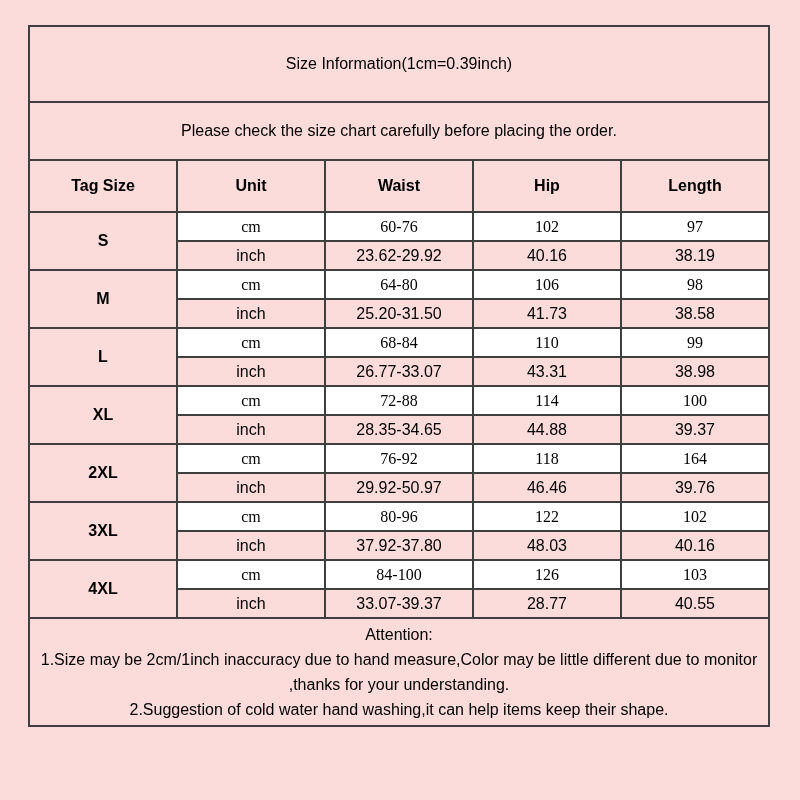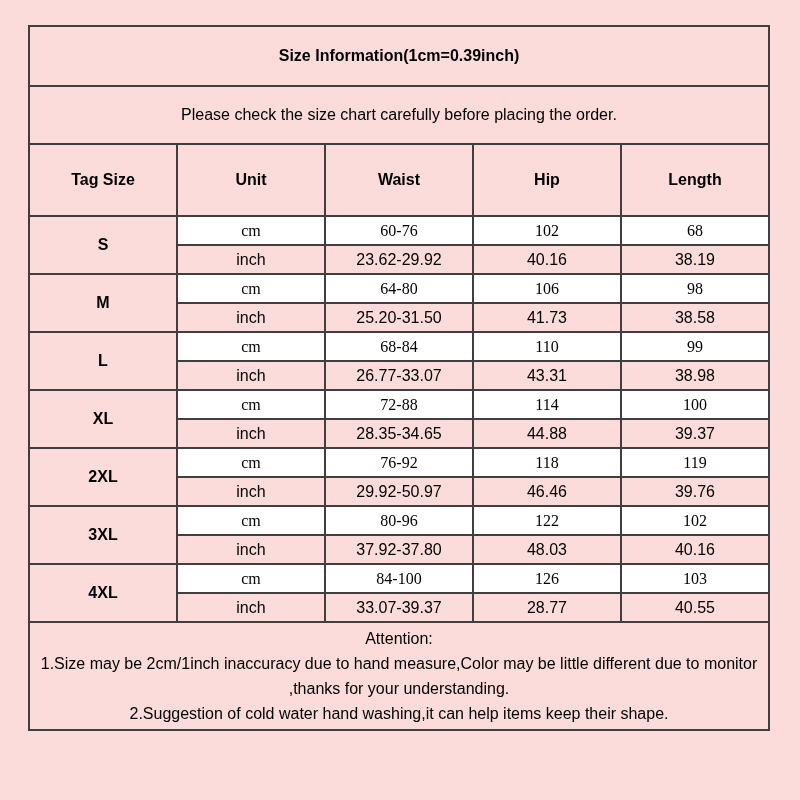--- a/index.html
+++ b/index.html
@@ -28,32 +28,32 @@
   }
   table.size-chart td{
     border:2px solid var(--border);
     text-align:center;
     vertical-align:middle;
     font-size:16px;
     padding:0;
     overflow:hidden;
   }
   .r-title td{
-    height:60px;
-    font-weight:700;
+    height:76px;
+    font-weight:400;
     vertical-align:bottom;
     padding-bottom:6px;
   }
   .r-subtitle td{
     height:58px;
     font-weight:400;
     margin-top:36px;
   }
   .r-header td{
-    height:72px;
+    height:52px;
     font-weight:700;
   }
   .r-data td{
     height:29px;
     font-weight:400;
   }
   td.size-cell{
     font-weight:700;
     background:var(--bg);
   }
@@ -100,21 +100,21 @@
     <td>Waist</td>
     <td>Hip</td>
     <td>Length</td>
   </tr>
 
   <tr class="r-data">
     <td rowspan="2" class="size-cell">S</td>
     <td class="white">cm</td>
     <td class="white">60-76</td>
     <td class="white">102</td>
-    <td class="white">68</td>
+    <td class="white">97</td>
   </tr>
   <tr class="r-data">
     <td>inch</td>
     <td>23.62-29.92</td>
     <td>40.16</td>
     <td>38.19</td>
   </tr>
 
   <tr class="r-data">
     <td rowspan="2" class="size-cell">M</td>
@@ -156,21 +156,21 @@
     <td>28.35-34.65</td>
     <td>44.88</td>
     <td>39.37</td>
   </tr>
 
   <tr class="r-data">
     <td rowspan="2" class="size-cell">2XL</td>
     <td class="white">cm</td>
     <td class="white">76-92</td>
     <td class="white">118</td>
-    <td class="white">119</td>
+    <td class="white">164</td>
   </tr>
   <tr class="r-data">
     <td>inch</td>
     <td>29.92-50.97</td>
     <td>46.46</td>
     <td>39.76</td>
   </tr>
 
   <tr class="r-data">
     <td rowspan="2" class="size-cell">3XL</td>

